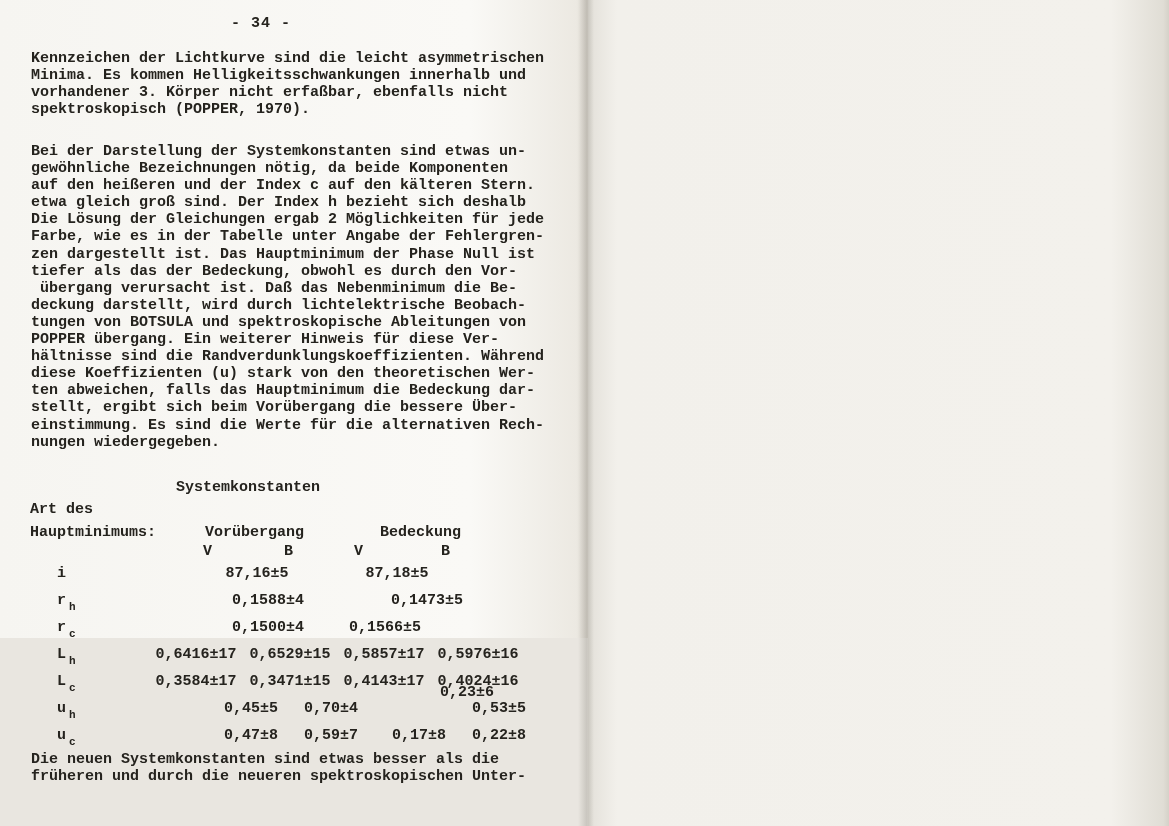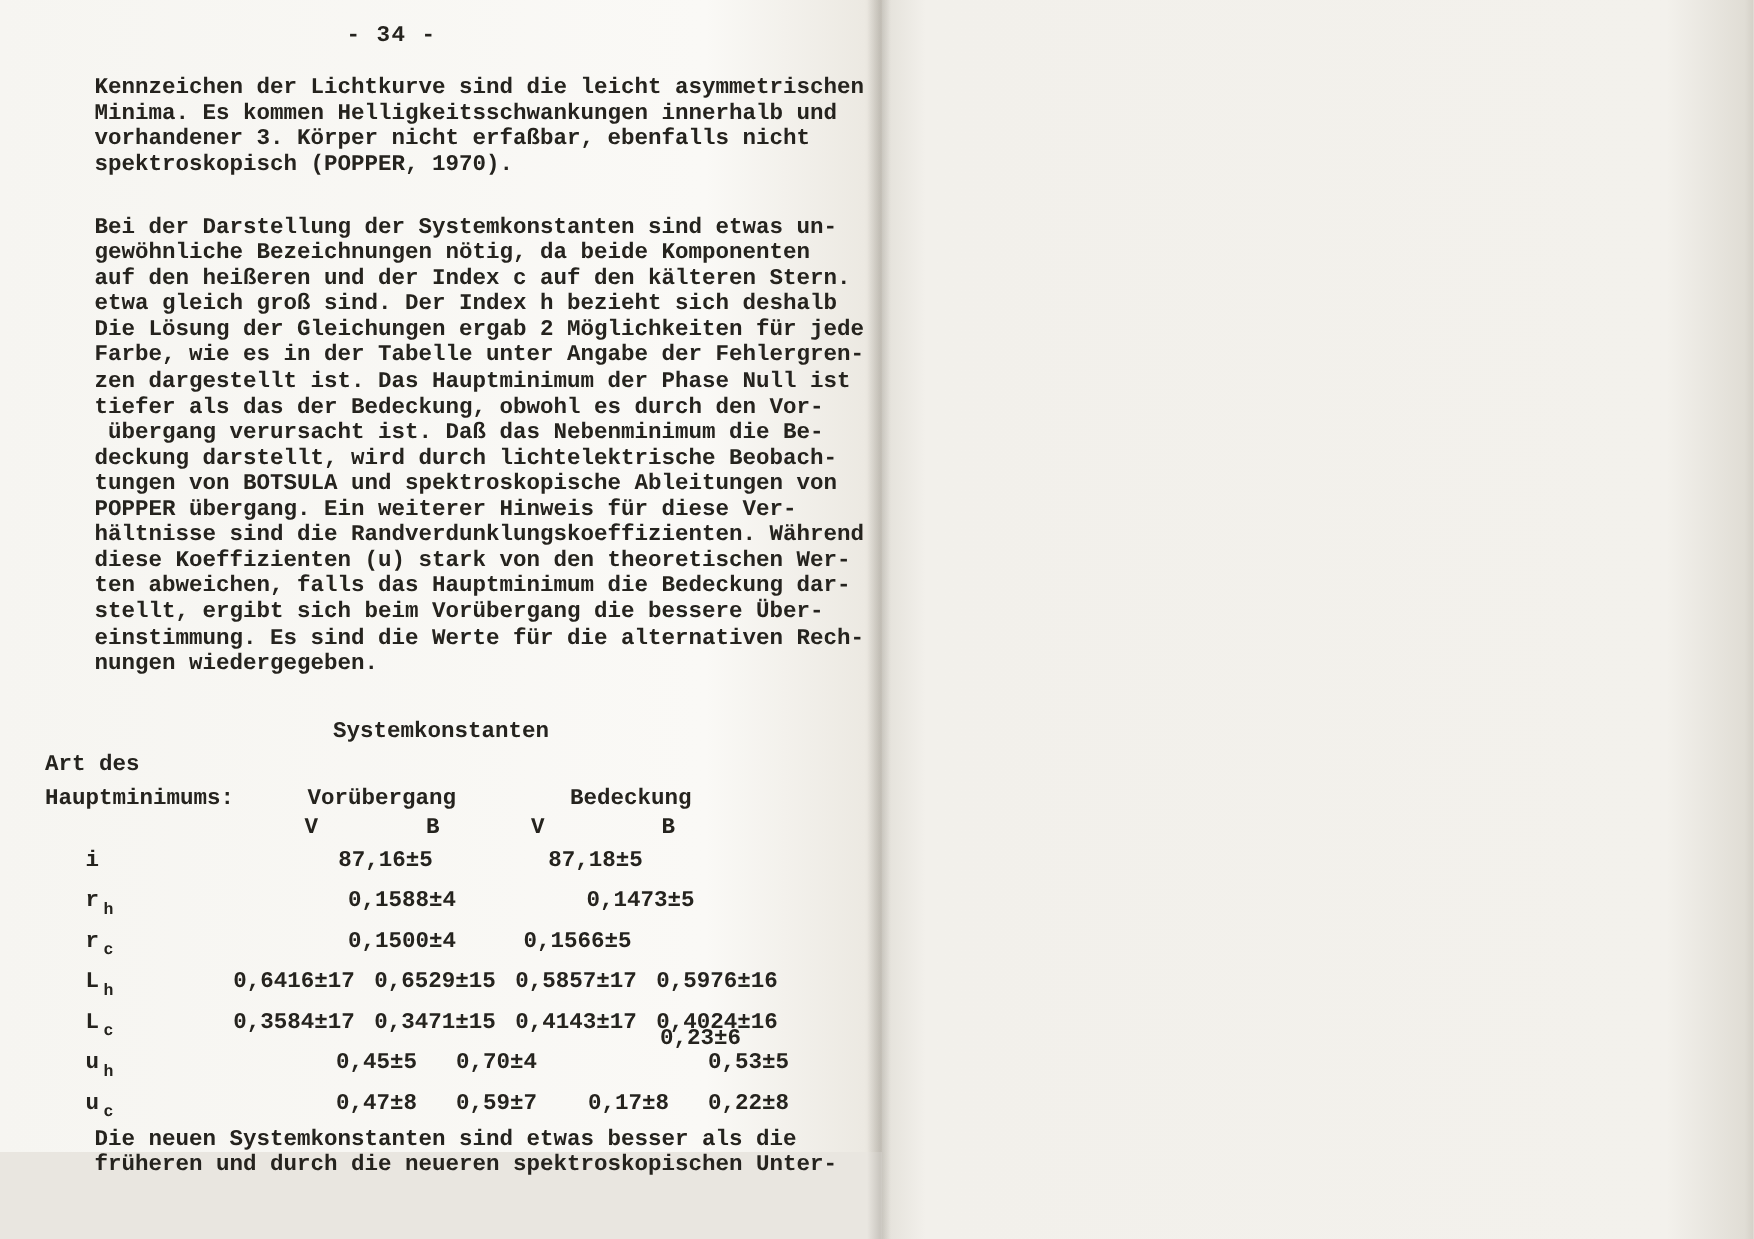--- a/index.html
+++ b/index.html
@@ -2,35 +2,35 @@
 <html><head>
 <meta charset="utf-8">
 <style>
   html,body{margin:0;padding:0;}
   body{
     width:1169px;height:826px;position:relative;overflow:hidden;
     background:#e9e6e0;
     font-family:"Liberation Mono","DejaVu Sans Mono",monospace;
   }
   .page-left{
-    position:absolute;left:0;top:0;width:588px;height:768px;
+    position:absolute;left:0;top:0;width:588px;height:638px;
     background:linear-gradient(90deg,#f6f5f1 0%,#faf9f6 80%,#ece9e2 98%,#ddd9d1 100%);
   }
   .page-right{
     position:absolute;left:588px;top:0;width:581px;height:826px;
     background:linear-gradient(90deg,#e3e0d9 0%,#f2f0eb 5%,#f3f1ec 90%,#e0ddd5 99%,#d5d1c8 100%);
   }
   .gutter{
     position:absolute;left:578px;top:0;width:16px;height:826px;
     background:linear-gradient(90deg,rgba(90,85,75,0) 0%,rgba(90,85,75,.22) 55%,rgba(90,85,75,0) 100%);
   }
-  .para{position:absolute;left:31px;margin-left:32px;}
+  .para{position:absolute;left:31px;}
   .para .tline{white-space:pre;font-weight:700;color:#25231e;font-size:15px;line-height:17.1px;}
   .pagenum{position:absolute;left:231px;top:15px;font-size:15px;font-weight:700;color:#25231e;letter-spacing:1px;}
-  .tabletitle{position:absolute;left:176px;top:479px;font-size:15px;font-weight:700;color:#25231e;margin-left:46px;}
+  .tabletitle{position:absolute;left:176px;top:479px;font-size:15px;font-weight:700;color:#25231e;}
   .tbl-el{position:absolute;white-space:pre;font-weight:700;color:#25231e;font-size:15px;}
   .tbl-sub{position:absolute;font-weight:700;color:#25231e;font-size:11px;}
   .tbl-val{transform:translateX(-50%);}
 </style>
 </head>
 <body>
 
 <div class="page-left">
   <div class="pagenum">- 34 -</div>
   <div class="para" id="para1" style="top:50px">

